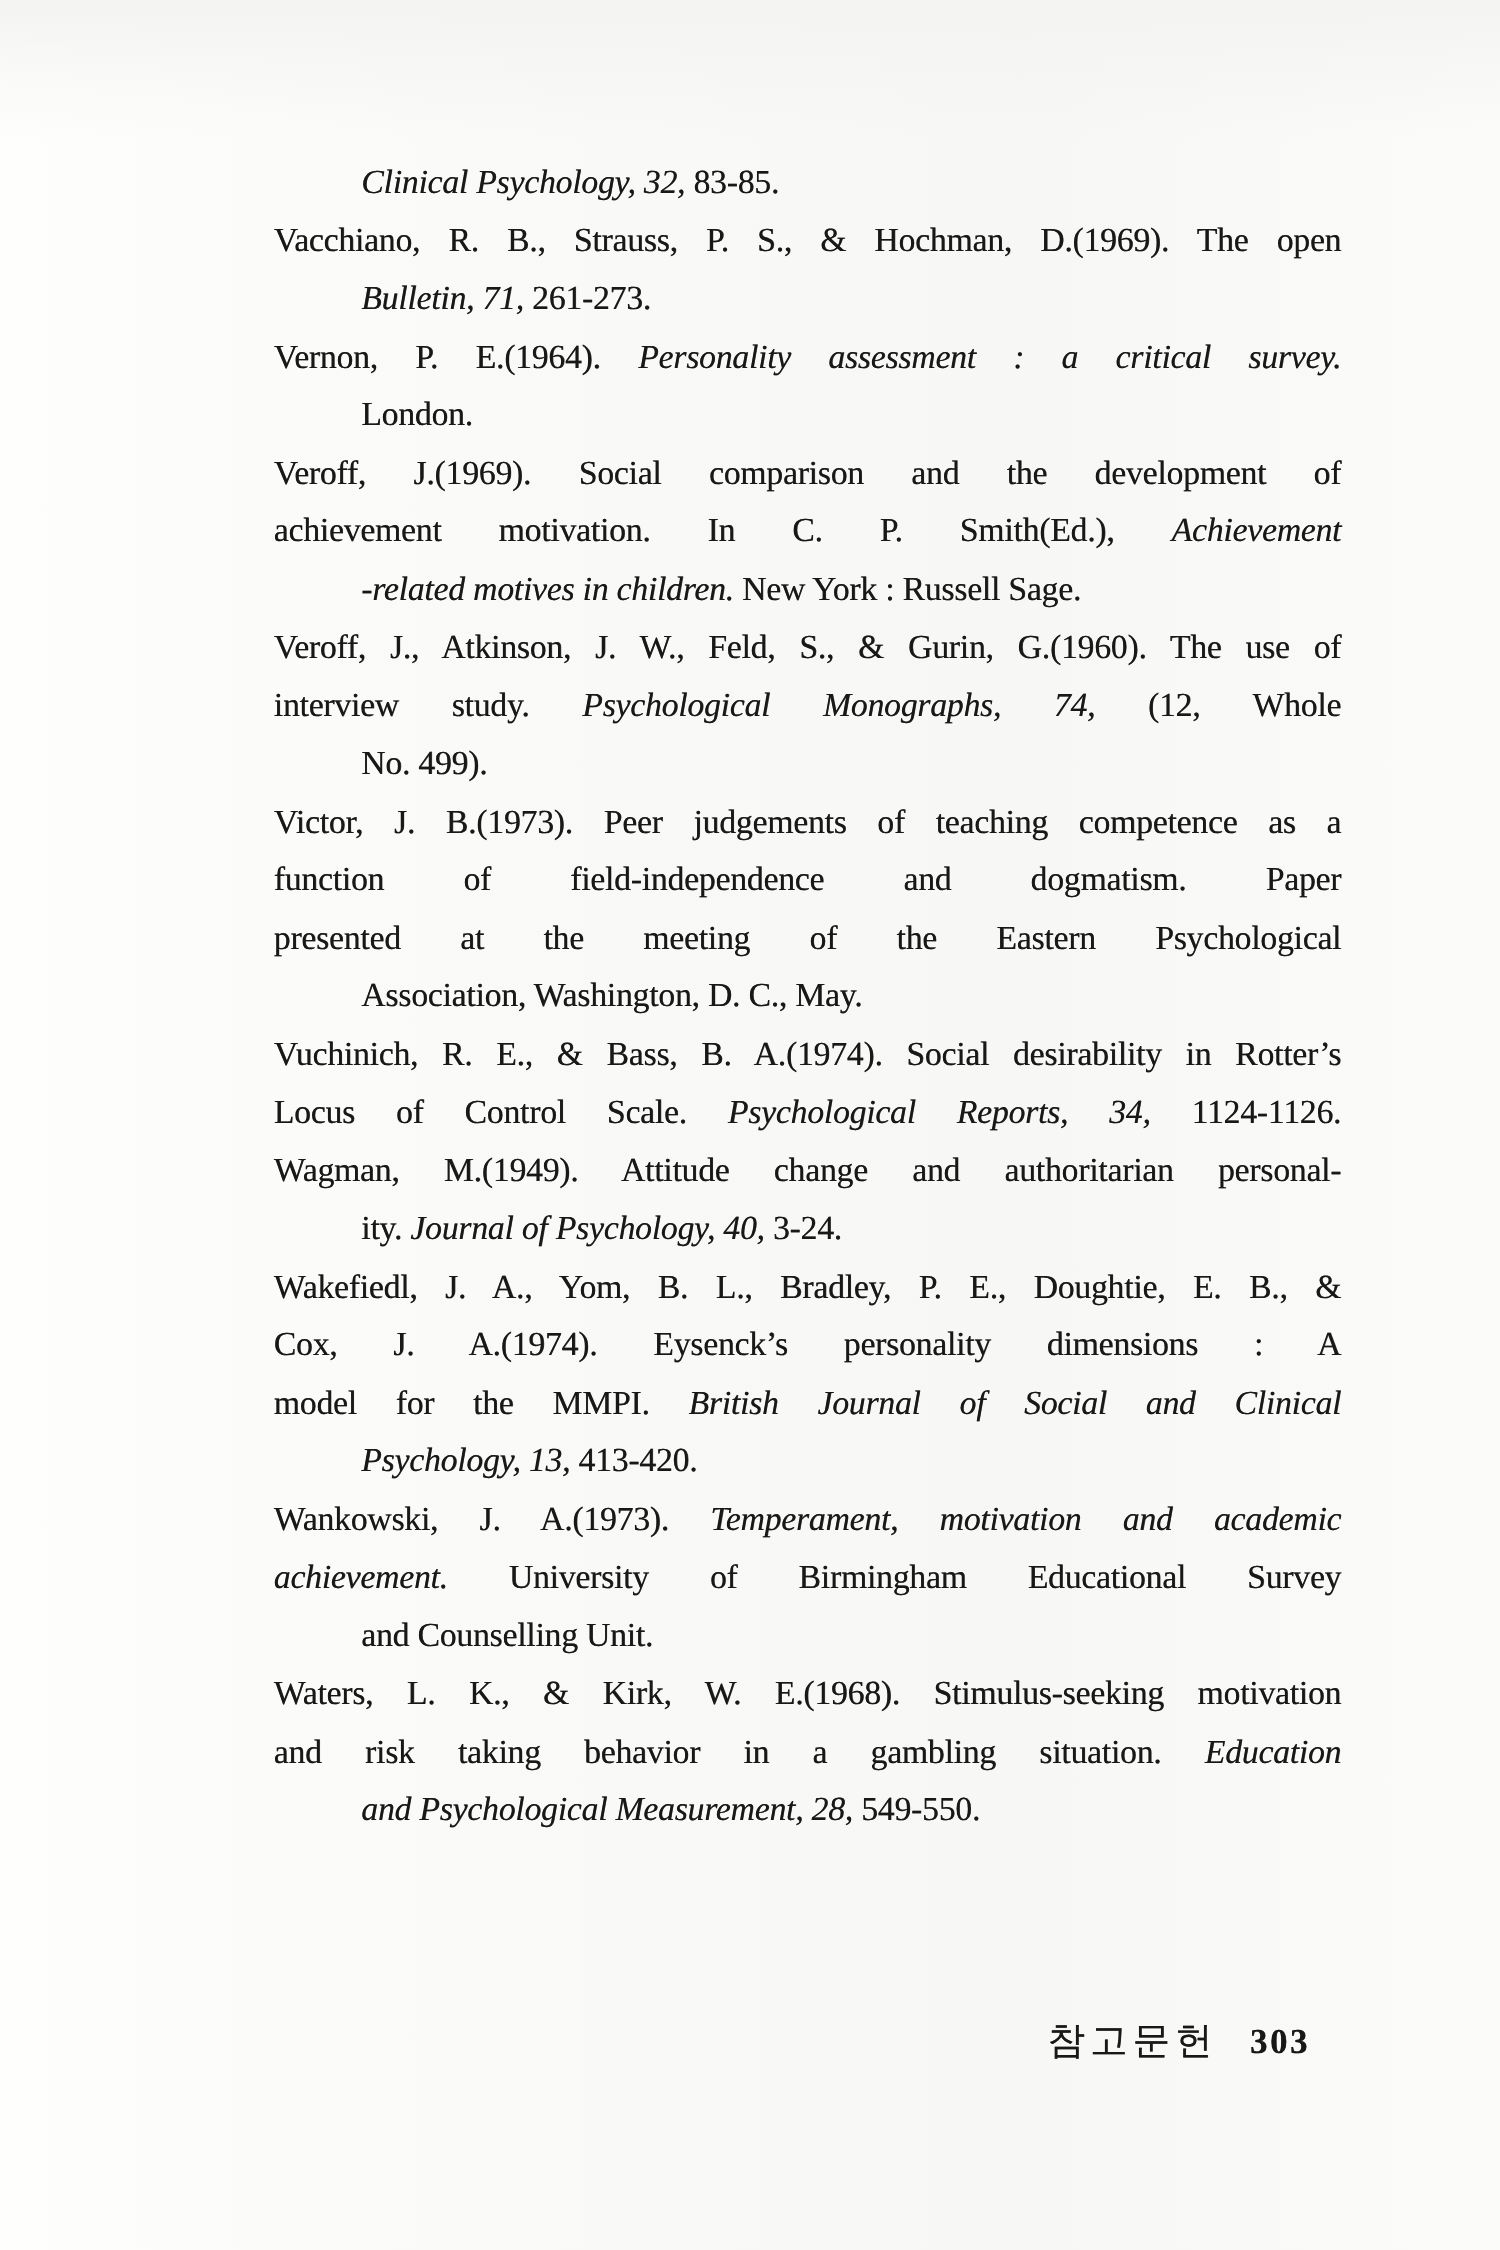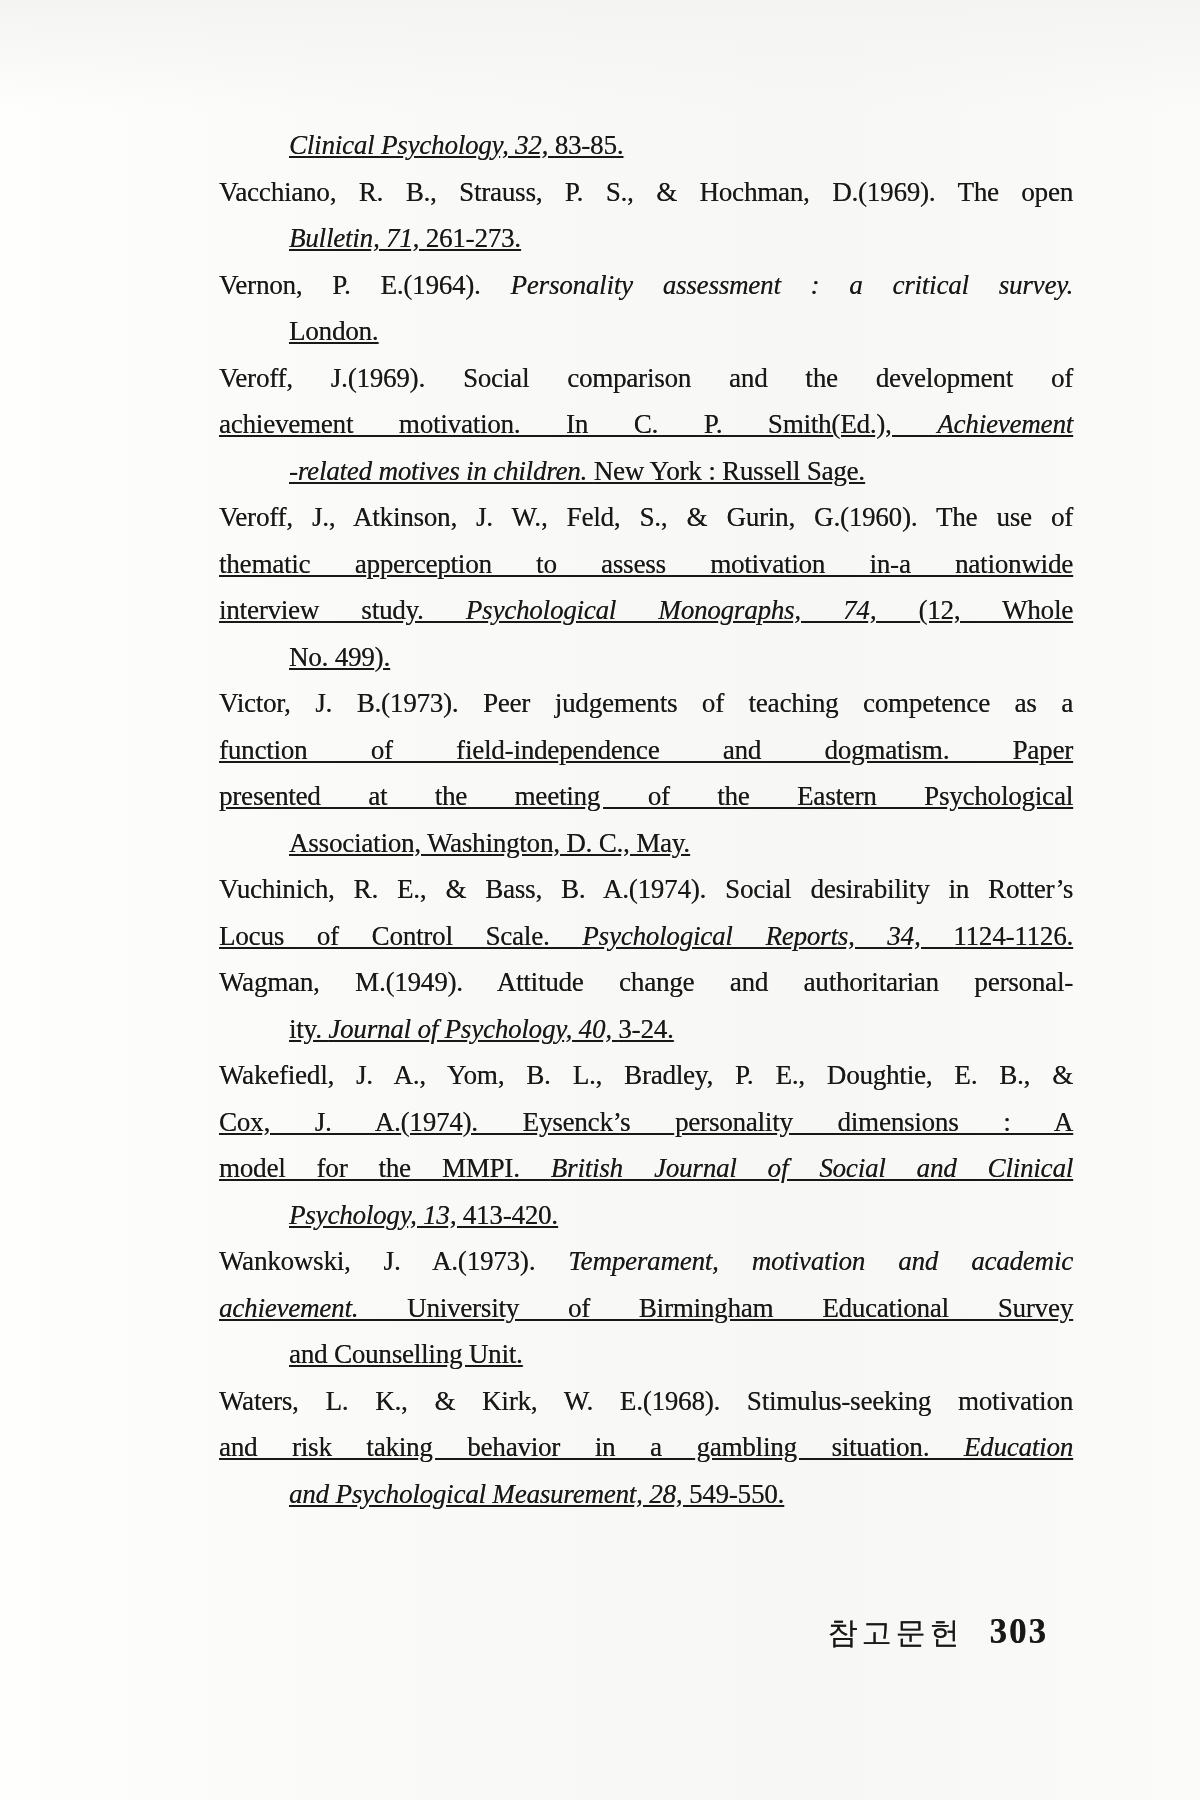--- a/index.html
+++ b/index.html
@@ -33,21 +33,20 @@
     text-shadow: 0.25px 0 0 rgba(24,24,23,0.75);
   }
   .line {
     margin: 0;
     padding: 0;
     height: 46.5px;
     white-space: normal;
   }
   .line.indent {
     margin-left: 86px;
-    text-decoration: underline;
   }
   .line.justify {
     text-align: justify;
     text-align-last: justify;
     margin-left: 16px;
   }
   .it {
     font-style: italic;
   }
   .rm {
@@ -62,40 +61,39 @@
     gap: 26px;
     color: #181817;
     text-shadow: 0.25px 0 0 rgba(24,24,23,0.75);
     margin-left: 24px;
   }
   .footer .section-label {
     font-size: 30px;
     letter-spacing: 4px;
   }
   .footer .page-number {
-    font-size: 35px;
+    font-size: 28px;
     font-weight: 700;
     letter-spacing: 2px;
   }
 </style>
 </head>
 <body>
 
 <div class="page">
   <div class="text-block">
       <p class="line indent"><span class="it">Clinical Psychology, 32, </span><span class="rm">83-85.</span></p>
       <p class="line justify"><span class="rm">Vacchiano, R. B., Strauss, P. S., &amp; Hochman, D.(1969). The open</span></p>
       <p class="line indent"><span class="it">Bulletin, 71, </span><span class="rm">261-273.</span></p>
       <p class="line justify"><span class="rm">Vernon, P. E.(1964). </span><span class="it">Personality assessment : a critical survey.</span></p>
       <p class="line indent"><span class="rm">London.</span></p>
       <p class="line justify"><span class="rm">Veroff, J.(1969). Social comparison and the development of</span></p>
       <p class="line indent justify"><span class="rm">achievement motivation. In C. P. Smith(Ed.), </span><span class="it">Achievement</span></p>
       <p class="line indent"><span class="it">-related motives in children. </span><span class="rm">New York : Russell Sage.</span></p>
       <p class="line justify"><span class="rm">Veroff, J., Atkinson, J. W., Feld, S., &amp; Gurin, G.(1960). The use of</span></p>
-      <p class="line indent justify"><span class="rm">thematic apperception to assess motivation in-a nationwide</span></p>
       <p class="line indent justify"><span class="rm">interview study. </span><span class="it">Psychological Monographs, 74,</span><span class="rm"> (12, Whole</span></p>
       <p class="line indent"><span class="rm">No. 499).</span></p>
       <p class="line justify"><span class="rm">Victor, J. B.(1973). Peer judgements of teaching competence as a</span></p>
       <p class="line indent justify"><span class="rm">function of field-independence and dogmatism. Paper</span></p>
       <p class="line indent justify"><span class="rm">presented at the meeting of the Eastern Psychological</span></p>
       <p class="line indent"><span class="rm">Association, Washington, D. C., May.</span></p>
       <p class="line justify"><span class="rm">Vuchinich, R. E., &amp; Bass, B. A.(1974). Social desirability in Rotter’s</span></p>
       <p class="line indent justify"><span class="rm">Locus of Control Scale. </span><span class="it">Psychological Reports, 34, </span><span class="rm">1124-1126.</span></p>
       <p class="line justify"><span class="rm">Wagman, M.(1949). Attitude change and authoritarian personal-</span></p>
       <p class="line indent"><span class="rm">ity. </span><span class="it">Journal of Psychology, 40, </span><span class="rm">3-24.</span></p>

